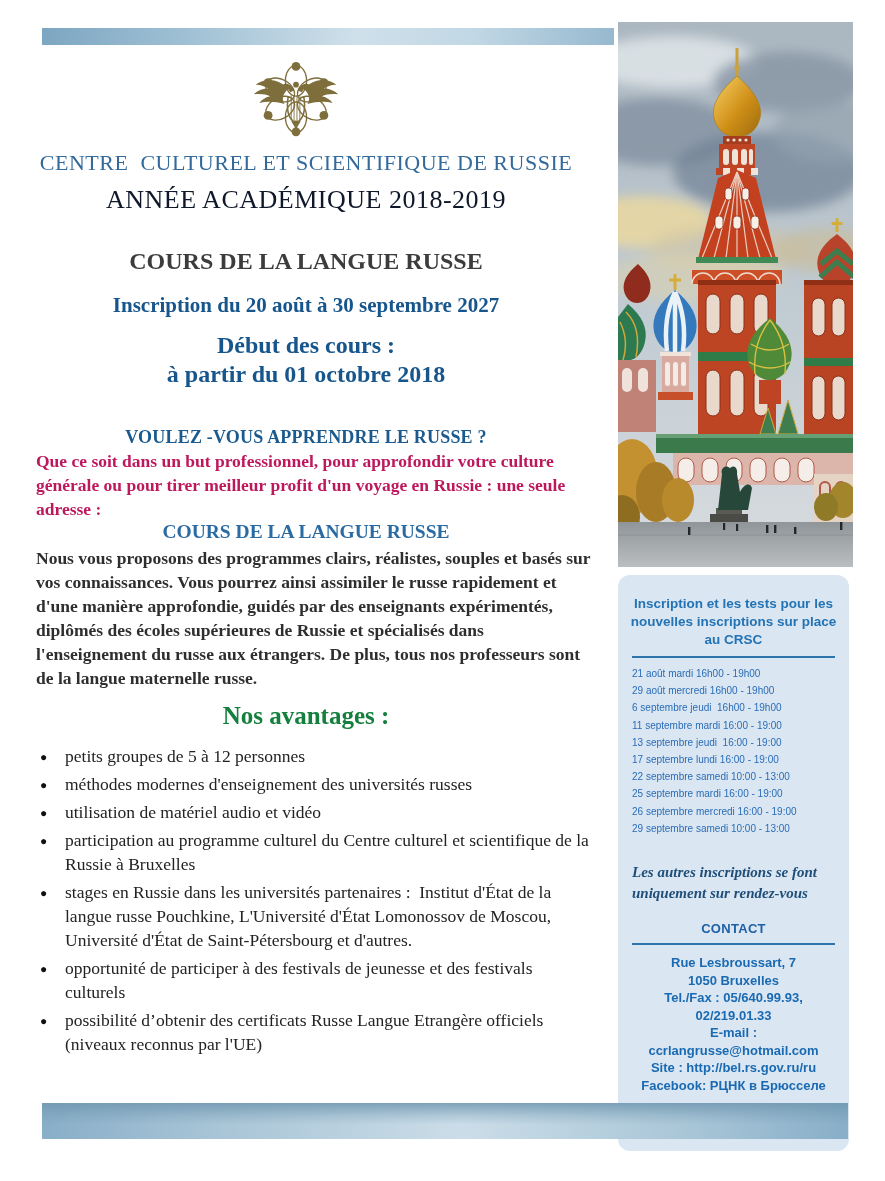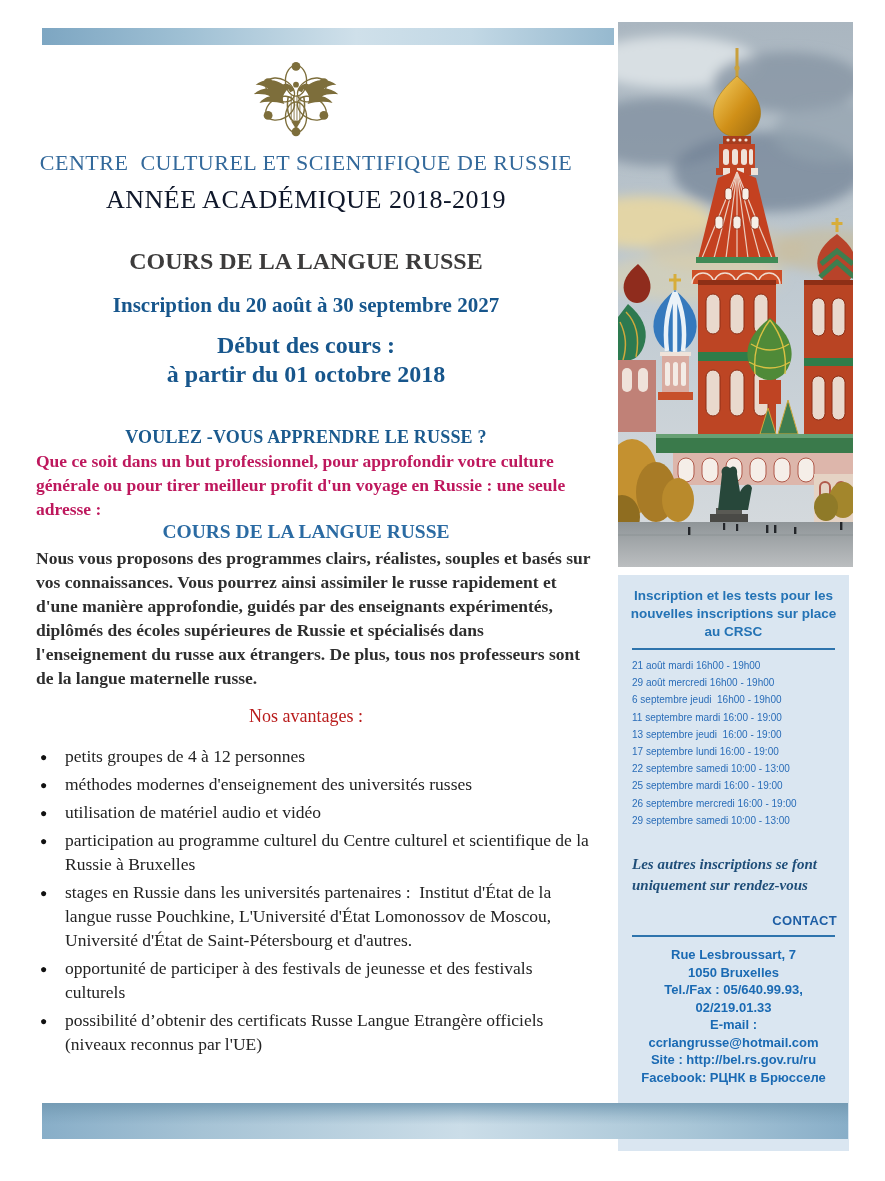--- a/index.html
+++ b/index.html
@@ -18,36 +18,36 @@
   #org-name{font-size:22px;line-height:26px;color:#33699b;letter-spacing:.5px;white-space:pre-wrap;}
   #acad-year{font-size:26px;line-height:32px;color:#0f172a;margin-top:8px;letter-spacing:.5px;}
   #course-title{font-size:24px;line-height:30px;color:#3d3c3c;font-weight:bold;margin-top:30px;}
   #inscription{font-size:21px;line-height:27px;color:#17568c;font-weight:bold;margin-top:16px;}
   #start-block{font-size:24px;line-height:29px;color:#17568c;font-weight:bold;margin-top:12px;}
   #question{font-size:18px;line-height:24px;color:#1b5a8e;font-weight:bold;margin-top:36px;letter-spacing:.2px;}
   .para{font-size:17.5px;line-height:24px;color:#be185d;margin:0 0 0 20px;width:558px;text-align:left;}
   #para1{font-weight:bold;}
   #course-sub{font-size:19.5px;line-height:25px;color:#2b6ba3;font-weight:bold;margin-top:-2px;}
   #para2{font-weight:bold;color:#2e2e2e;margin-top:2px;}
-  #advantages-h{font-size:18px;line-height:24px;color:#b91c1c;font-weight:normal;margin-top:14px;}
+  #advantages-h{font-size:25px;line-height:24px;color:#15803d;font-weight:bold;margin-top:14px;}
   #advantages{list-style:none;margin:16px 0 0 0;padding:0;width:580px;}
   #advantages li{position:relative;padding-left:49px;font-size:17.5px;line-height:24px;
       color:#232323;margin-bottom:4px;text-align:left;white-space:pre-wrap;}
   #advantages li::before{content:"●";position:absolute;left:24px;top:1px;font-size:12px;color:#111;}
   
   #photo{position:absolute;left:618px;top:22px;width:235px;height:545px;display:block;}
   #panel{position:absolute;left:618px;top:575px;width:231px;height:576px;background:#dae6f1;
-         font-family:"Liberation Sans",sans-serif;box-sizing:border-box;padding:12px 12px 0;}
+         font-family:"Liberation Sans",sans-serif;box-sizing:border-box;padding:20px 12px 0;border-radius:12px;}
   #panel-title{font-size:13.5px;line-height:18px;font-weight:bold;color:#2473b5;text-align:center;}
   .panel-rule{border:none;border-top:2px solid #2e74ad;margin:7px 2px 0;}
   #schedule{list-style:none;margin:7px 0 0;padding:0 0 0 2px;}
   #schedule li{font-size:10px;line-height:17.2px;color:#2a6db8;white-space:pre-wrap;}
   #panel-note{font-family:"Liberation Serif",serif;font-style:italic;font-weight:bold;
       font-size:15px;line-height:21px;color:#1f4e79;margin-top:25px;padding-left:2px;}
-  #contact-h{font-size:13px;font-weight:bold;color:#1f5fa5;text-align:right;margin-top:17px;letter-spacing:.3px;}
+  #contact-h{font-size:13px;font-weight:bold;color:#1f5fa5;text-align:center;margin-top:17px;letter-spacing:.3px;}
   #contact-lines{margin-top:9px;}
   #contact-lines div{font-size:13px;line-height:17.5px;font-weight:bold;color:#1a6ab3;text-align:center;}
 </style>
 </head>
 <body>
 
 <div id="top-bar" class="bar"></div>
 
 <svg id="logo" viewBox="0 0 104 94">
   <g fill="none" stroke="#7d6e3b" stroke-width="1.4">
@@ -89,21 +89,21 @@
   <div id="start-block" class="c">
     <div>Début des cours :</div>
     <div>à partir du 01 octobre 2018</div>
   </div>
   <div id="question" class="c">VOULEZ -VOUS APPRENDRE LE RUSSE ?</div>
   <p id="para1" class="para">Que ce soit dans un but professionnel, pour approfondir votre culture générale ou pour tirer meilleur profit d'un voyage en Russie : une seule adresse :</p>
   <div id="course-sub" class="c">COURS DE LA LANGUE RUSSE</div>
   <p id="para2" class="para">Nous vous proposons des programmes clairs, réalistes, souples et basés sur vos connaissances. Vous pourrez ainsi assimiler le russe rapidement et d'une manière approfondie, guidés par des enseignants expérimentés, diplômés des écoles supérieures de Russie et spécialisés dans l'enseignement du russe aux étrangers. De plus, tous nos professeurs sont de la langue maternelle russe.</p>
   <div id="advantages-h" class="c">Nos avantages :</div>
   <ul id="advantages">
-    <li>petits groupes de 4 à 12 personnes</li>
+    <li>petits groupes de 5 à 12 personnes</li>
     <li>méthodes modernes d'enseignement des universités russes</li>
     <li>utilisation de matériel audio et vidéo</li>
     <li>participation au programme culturel du Centre culturel et scientifique de la Russie à Bruxelles</li>
     <li>stages en Russie dans les universités partenaires :  Institut d'État de la langue russe Pouchkine, L'Université d'État Lomonossov de Moscou, Université d'État de Saint-Pétersbourg et d'autres.</li>
     <li>opportunité de participer à des festivals de jeunesse et des festivals culturels</li>
     <li>possibilité d’obtenir des certificats Russe Langue Etrangère officiels (niveaux reconnus par l'UE)</li>
   </ul>
 </div>
 
 <svg id="photo" viewBox="0 0 235 545">

